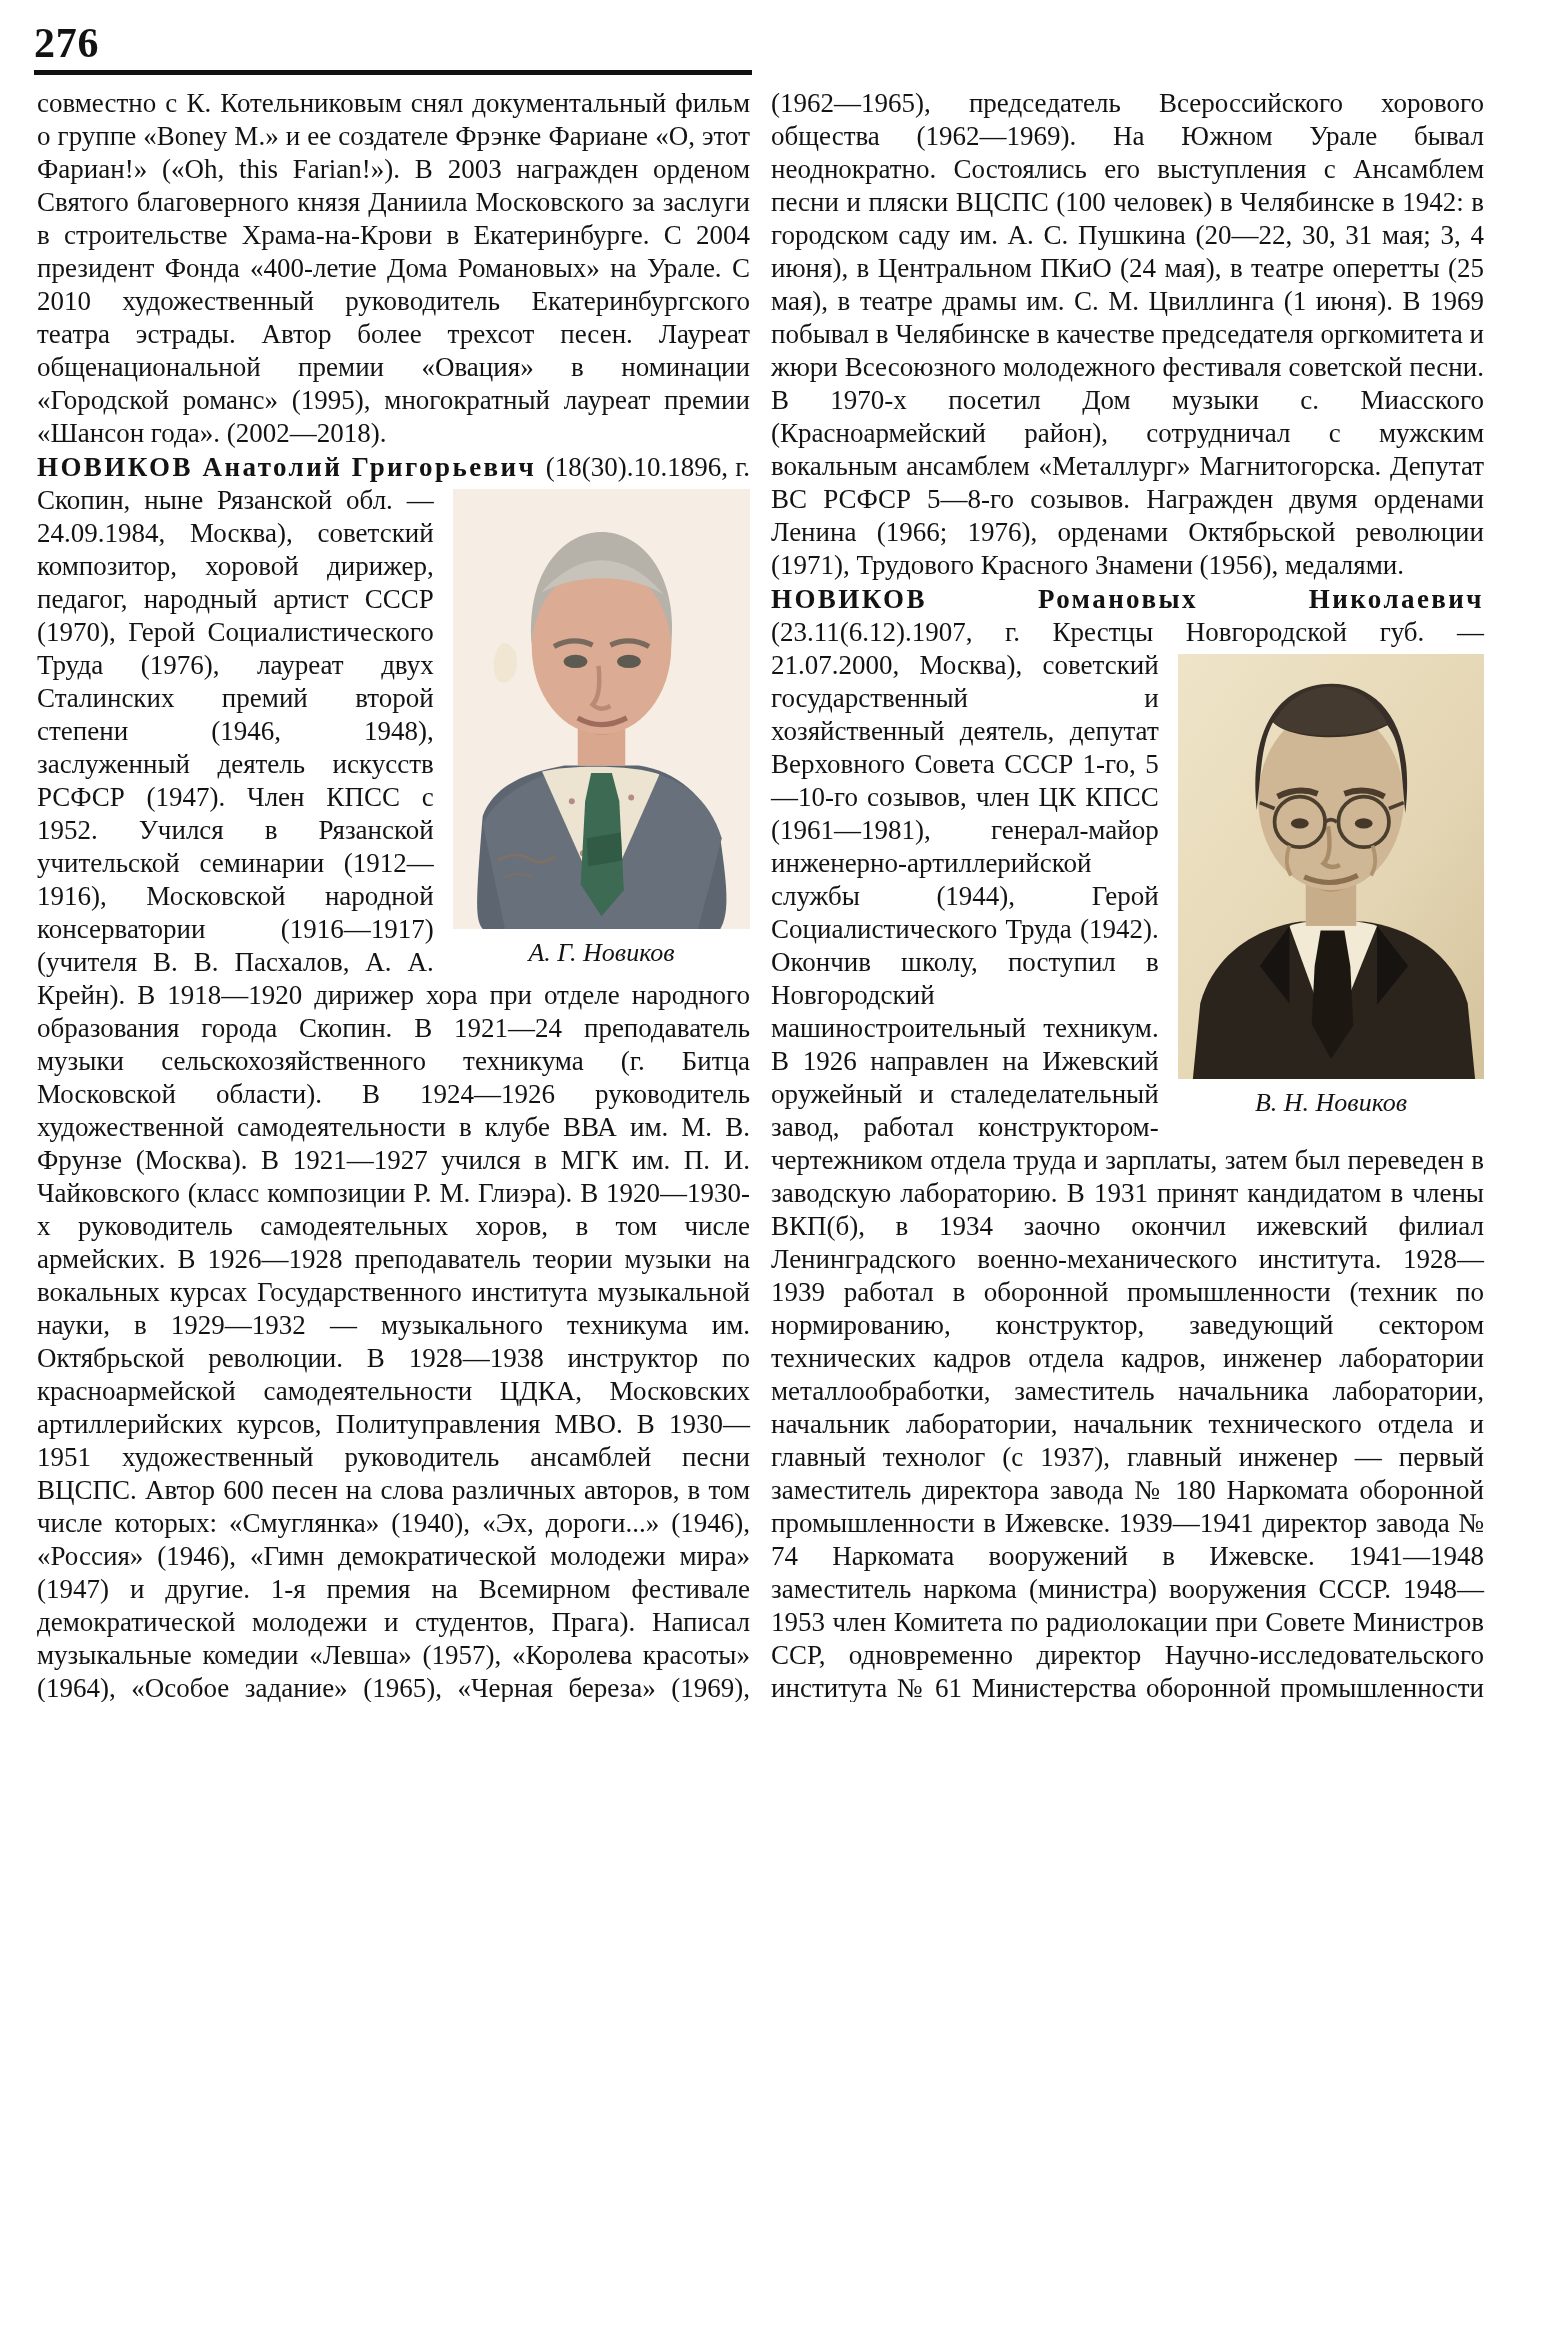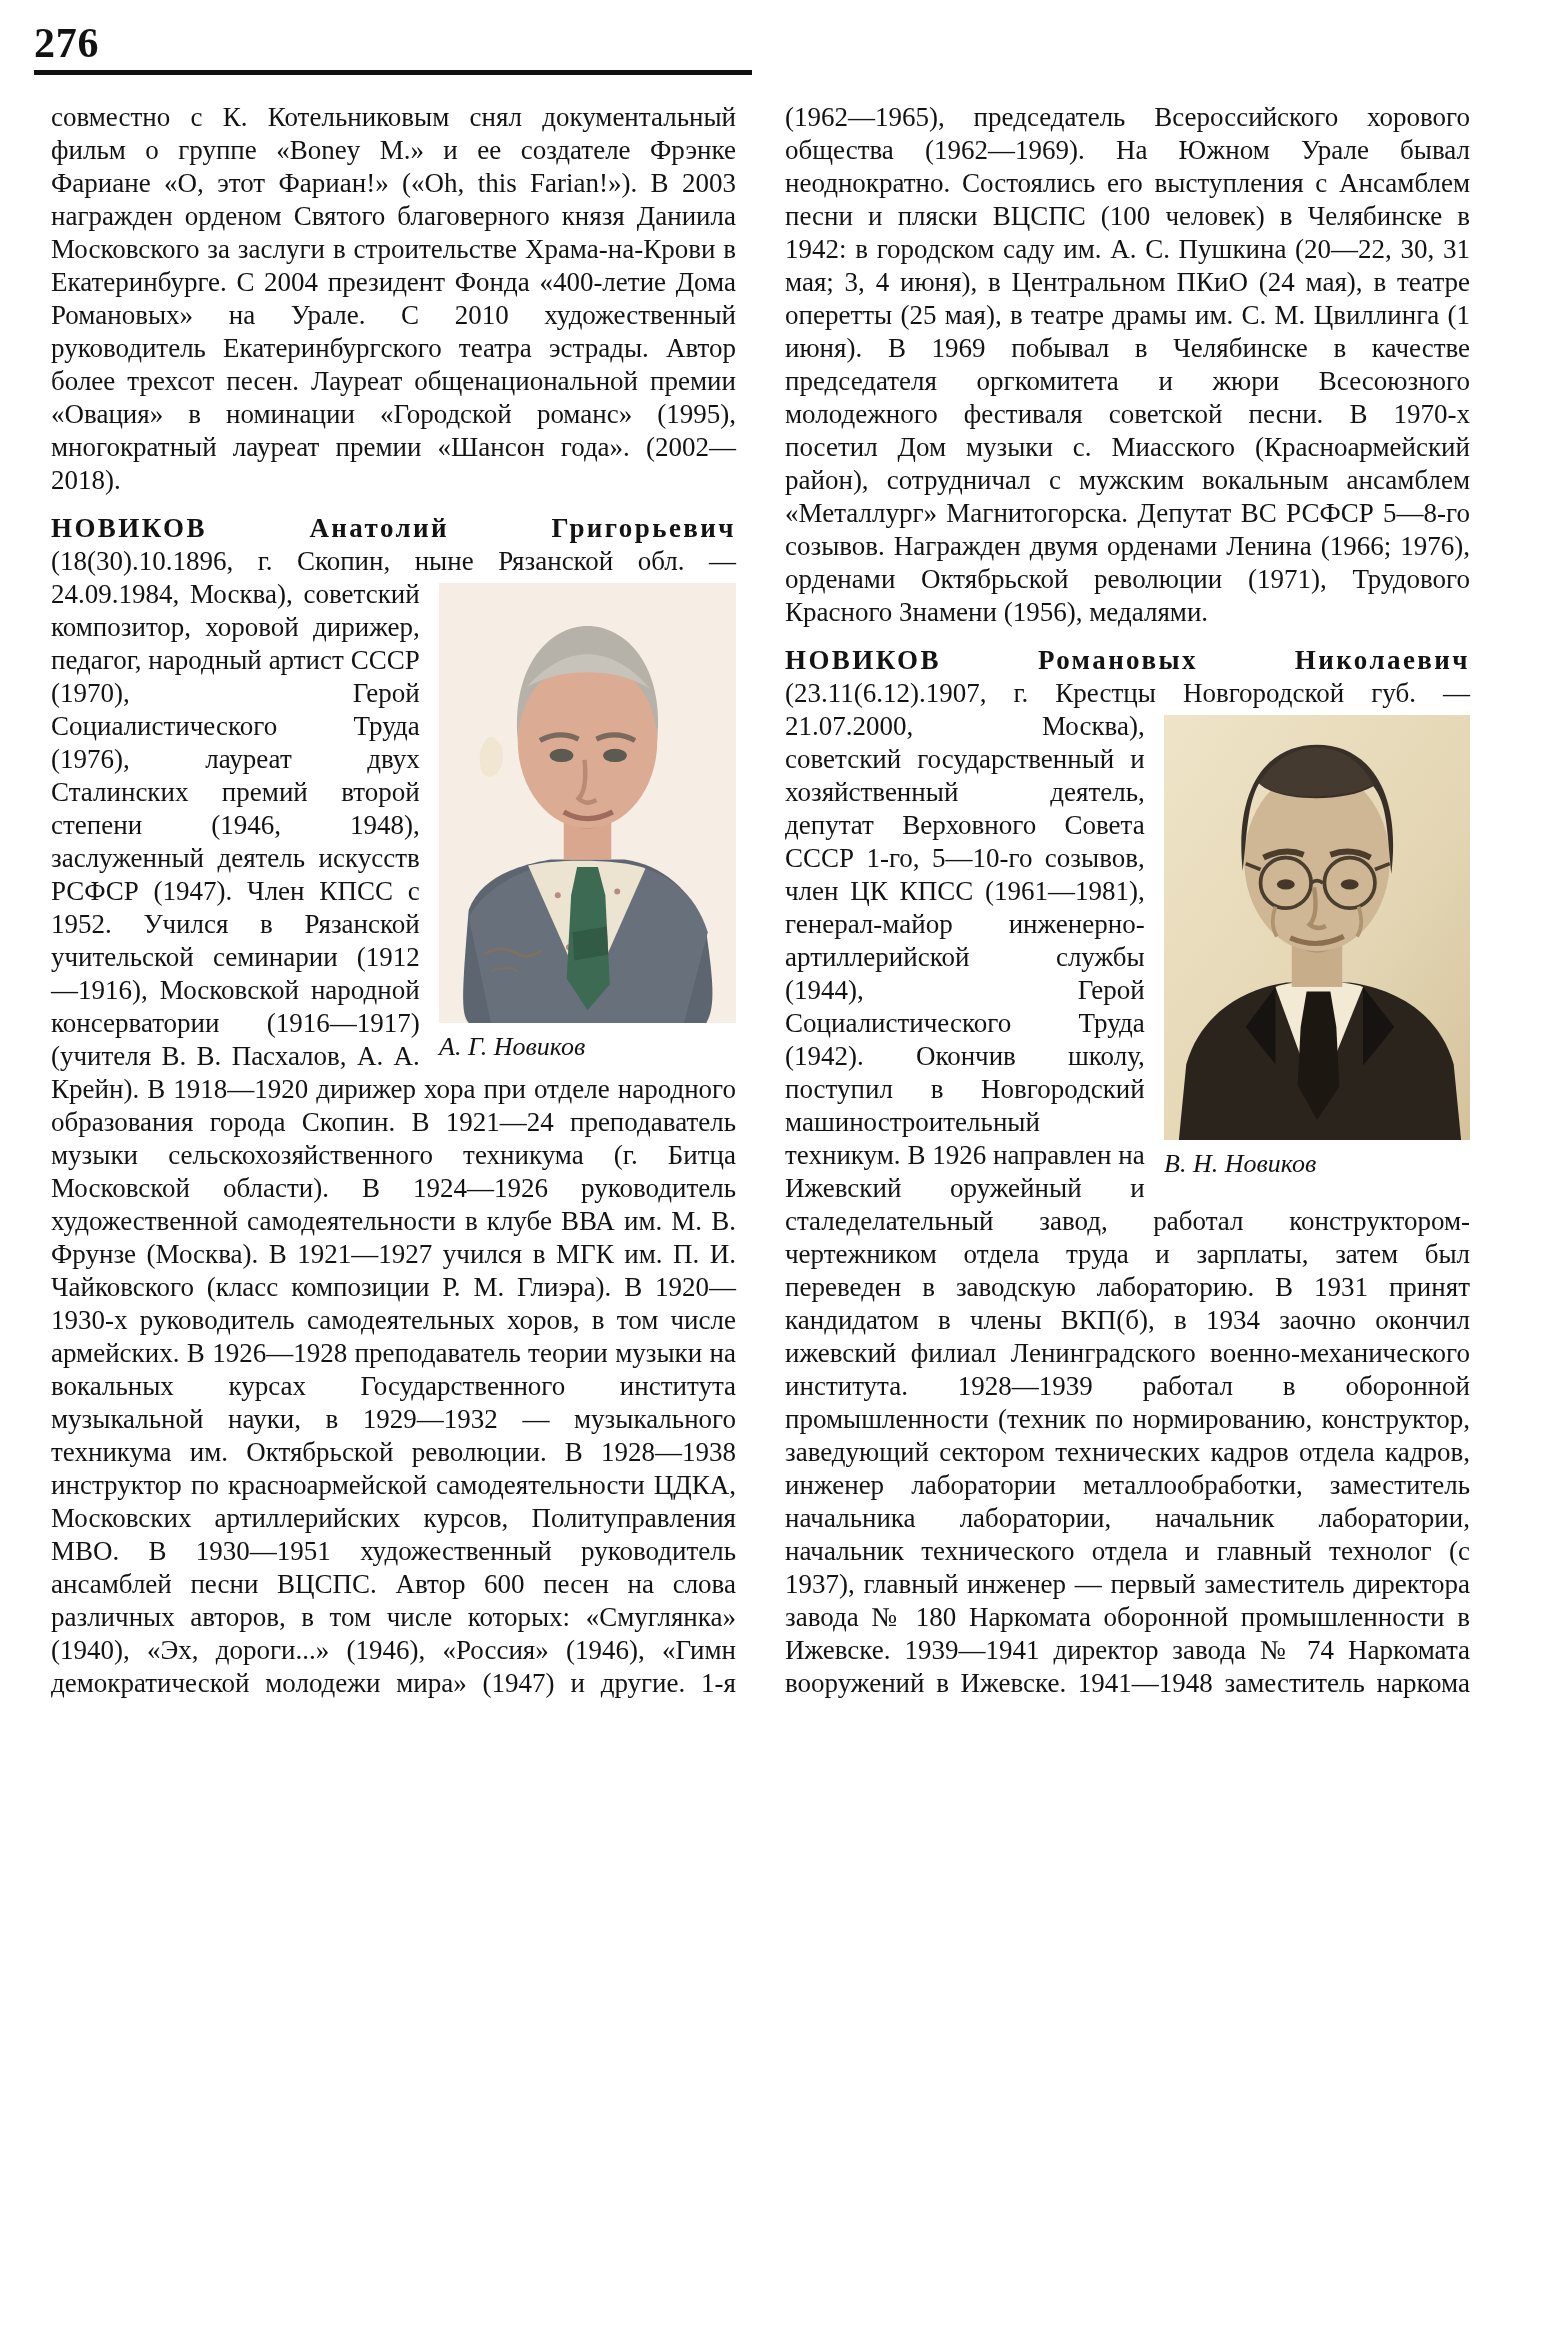--- a/index.html
+++ b/index.html
@@ -20,40 +20,41 @@
     width:718px;height:4.5px;background:#111111;
   }
   .col{
     position:absolute;top:86px;width:715px;
     font-size:27px;line-height:33px;
     text-align:justify;
     text-justify:inter-word;
   }
   .col-left{left:36px;}
   .col-right{left:770px;}
-  .col p{margin:15px;padding:0;}
+  .col p{margin:1px;padding:0;}
   .entry{margin-top:34px;}
   .headword{
     font-weight:700;
     letter-spacing:0.09em;
   }
   .lit-label{font-style:italic;}
   .float-fig{
     float:right;
     margin:4.5px 0 7.4px 19.3px;
   }
   .fig1{width:297px;}
   .fig2{width:306px;}
   .photo{display:block;width:100%;}
   .photo svg{display:block;width:100%;height:100%;}
   .photo1{height:440px;}
   .photo2{height:425px;}
   .caption{
     display:block;
     margin-top:9px;
+    text-align:center;
     font-style:italic;
     font-size:26px;
     line-height:30px;
   }
 </style>
 </head>
 <body>
 
 <div class="page">
 

